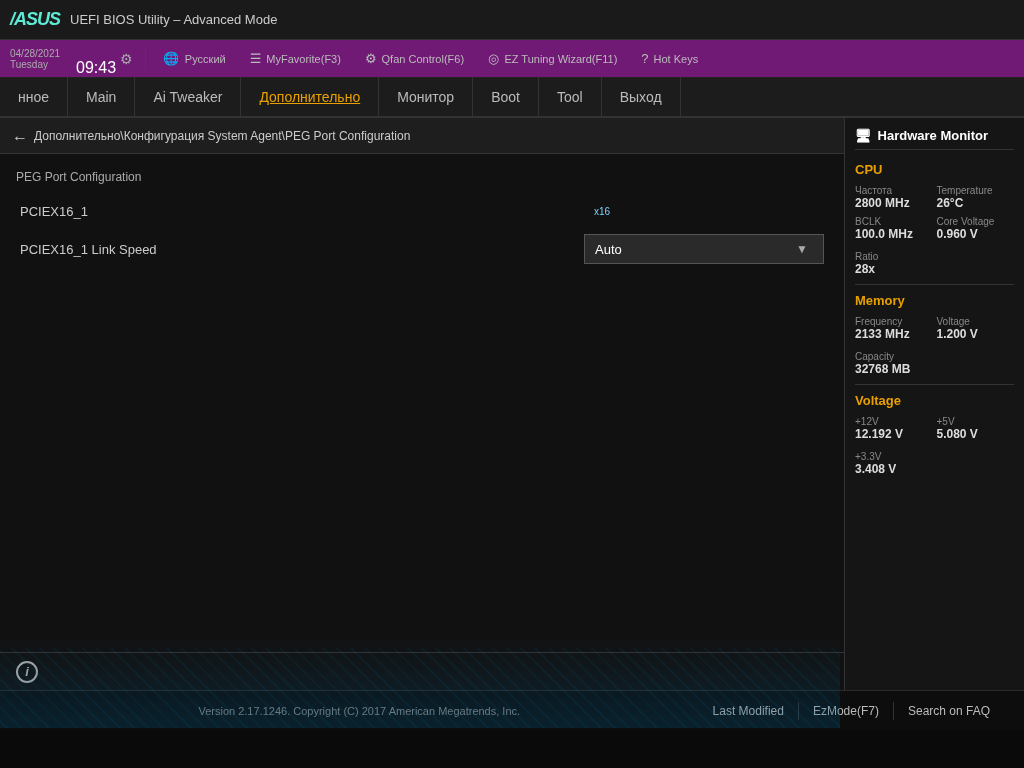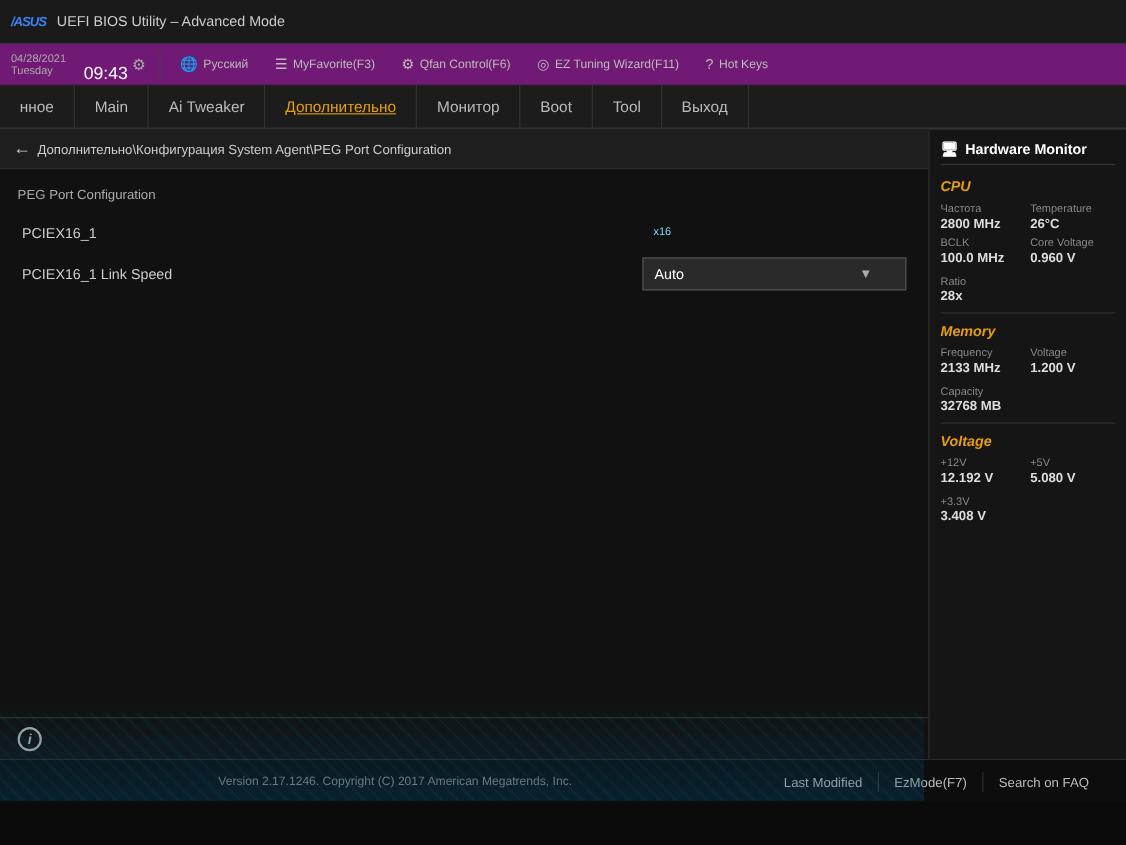--- a/index.html
+++ b/index.html
@@ -17,23 +17,23 @@
     #topbar {
       display: flex;
       align-items: center;
       background: #1a1a1a;
       height: 40px;
       padding: 0 10px;
       gap: 10px;
       border-bottom: 1px solid #333;
     }
     #asus-logo {
-      color: #3b82f6;
+      color: #5eead4;
       font-weight: 900;
-      font-size: 12px;
+      font-size: 18px;
       font-style: italic;
       letter-spacing: -1px;
       font-family: Arial Black, sans-serif;
     }
     #bios-title {
       color: #ccc;
       font-size: 13px;
       flex: 1;
     }
 
@@ -164,21 +164,21 @@
 
     
     .config-dropdown {
       position: relative;
       min-width: 240px;
     }
     .dropdown-selected {
       background: #2a2a2a;
       border: 1px solid #555;
       color: #fff;
-      padding: 4px 30px 4px 10px;
+      padding: 4px 15px 4px 10px;
       font-size: 13px;
       cursor: pointer;
       display: flex;
       align-items: center;
       justify-content: space-between;
       height: 30px;
     }
     .dropdown-arrow {
       color: #aaa;
       font-size: 12px;
@@ -202,21 +202,20 @@
       margin-bottom: 12px;
       padding-bottom: 6px;
       border-bottom: 1px solid #333;
     }
     .monitor-section-title {
       color: #e8a000;
       font-size: 13px;
       font-weight: bold;
       margin-bottom: 8px;
       margin-top: 4px;
-      font-style: italic;
     }
     .monitor-grid {
       display: grid;
       grid-template-columns: 1fr 1fr;
       gap: 6px 4px;
       margin-bottom: 10px;
     }
     .monitor-item {}
     .monitor-item-label {
       color: #888;

